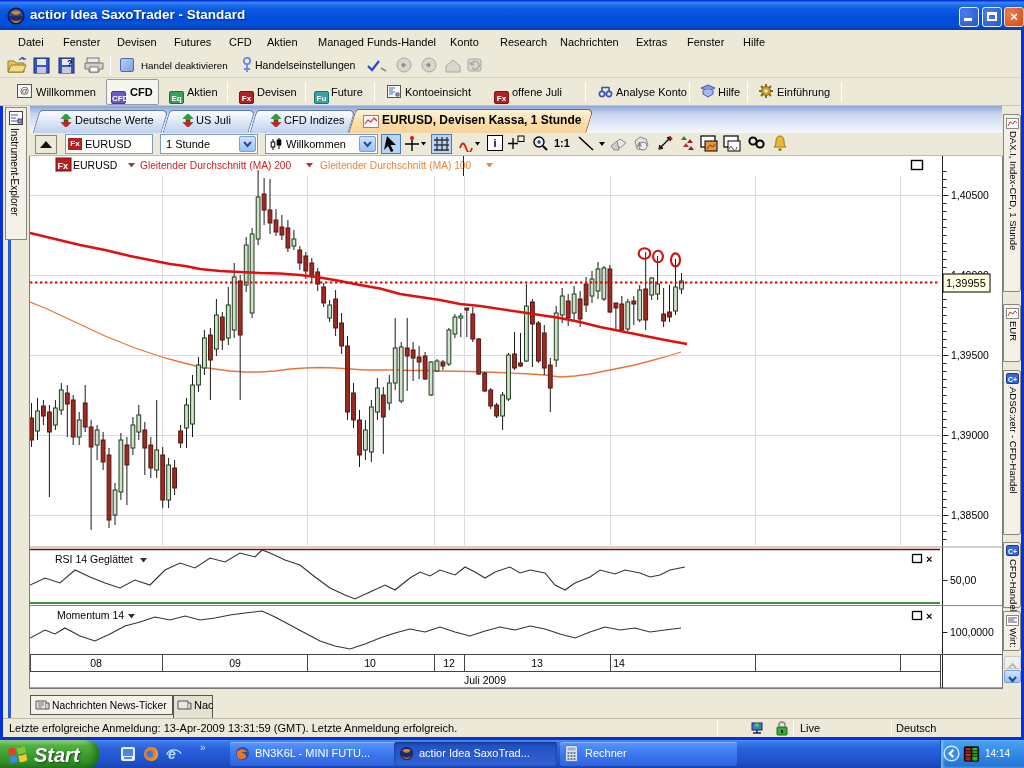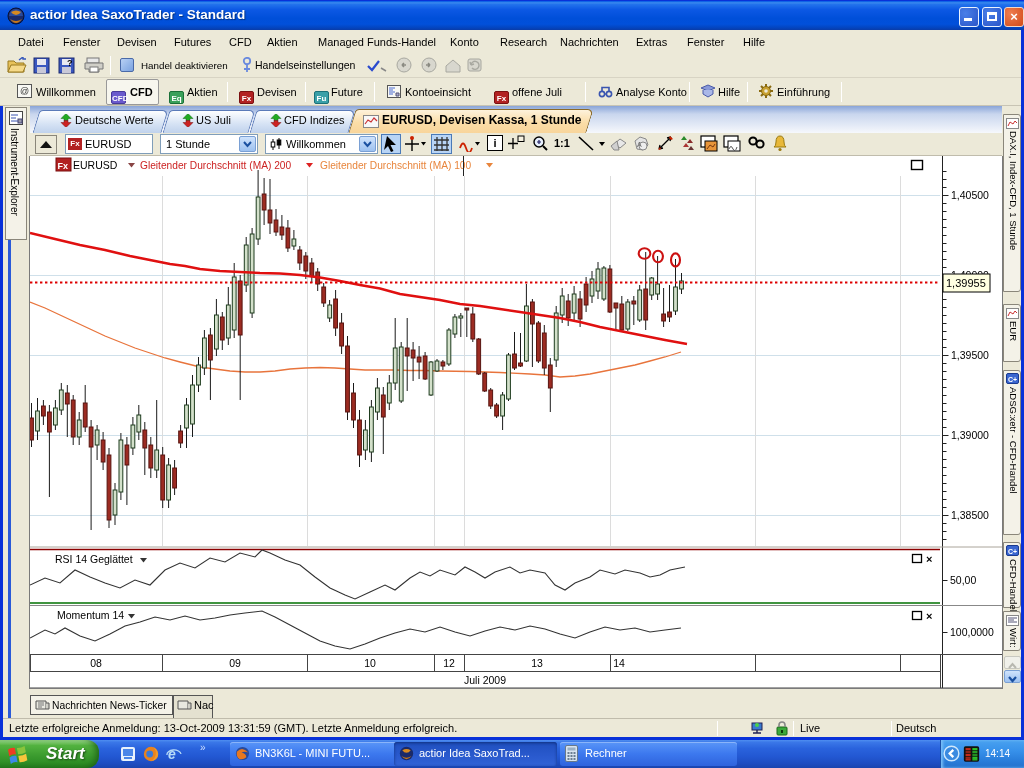--- a/index.html
+++ b/index.html
@@ -529,21 +529,21 @@
 </div>
 <div class="abs" style="left:173px;top:695px;width:40px;height:36px;background:#e4e1d0;border:1px solid #555">
   <svg style="position:absolute;left:3px;top:3px" width="15" height="12" viewBox="0 0 15 12">
         <path d="M1,2 h10 v8 h-10 z" fill="#e8e8e0" stroke="#555"></path>
         <path d="M11,4 h3 v6 h-3" fill="#d0d0c8" stroke="#555"></path>
       </svg>
   <span class="t11" style="position:absolute;left:20px;top:3px">Nac</span>
 </div>
 
 <div class="abs" style="left:3px;top:718px;width:1018px;height:19px;background:#ece9d8;border-top:1px solid #c0bcac">
-  <span class="t11" style="position:absolute;left:6px;top:3px">Letzte erfolgreiche Anmeldung: 13-Oct-2009 13:31:59 (GMT). Letzte Anmeldung erfolgreich.</span>
+  <span class="t11" style="position:absolute;left:6px;top:3px">Letzte erfolgreiche Anmeldung: 13-Apr-2009 13:31:59 (GMT). Letzte Anmeldung erfolgreich.</span>
   <div class="sep" style="left:714px;top:2px;height:15px"></div>
   <svg style="position:absolute;left:746px;top:2px" width="16" height="15" viewBox="0 0 16 15">
         <rect x="3" y="2" width="10" height="7" fill="#3a7ad0" stroke="#225"></rect>
         <path d="M8,9 v3 M4,12 h8" stroke="#225" stroke-width="1.4"></path>
         <circle cx="8" cy="4" r="2" fill="#4ad04a"></circle>
       </svg>
   <svg style="position:absolute;left:772px;top:2px" width="14" height="15" viewBox="0 0 14 15">
         <rect x="2" y="6" width="10" height="8" rx="1" fill="#3aa83a" stroke="#1a681a"></rect>
         <path d="M4,6 v-2 a3,3 0 0 1 6,0 v2" fill="none" stroke="#888" stroke-width="1.6"></path>
         <rect x="6" y="9" width="2" height="3" fill="#0a3a0a"></rect>
@@ -557,21 +557,21 @@
 <div class="abs" style="left:0;top:740px;width:1024px;height:28px;background:linear-gradient(180deg,#4f8ff0 0%,#3a77e8 8%,#2a63dd 30%,#2257d2 60%,#1e4cc0 85%,#1a44ae 100%)">
   <div class="abs" style="left:0;top:0;width:99px;height:28px;border-radius:0 12px 12px 0;background:linear-gradient(180deg,#9fdc8f 0%,#52b23f 20%,#3c9c2f 55%,#2f8f26 80%,#237a1c 100%);box-shadow:inset -6px 0 8px -4px #1a5a14">
     <svg style="position:absolute;left:7px;top:4px" width="22" height="21" viewBox="0 0 22 21">
       <g transform="rotate(-11 11 10)">
             <path d="M2,4 q3,-2 7,-0.5 v6.5 q-4,-1.5 -7,0.5 z" fill="#ee3c23"></path>
             <path d="M11,3.8 q4,1 8,-0.5 v6.5 q-4,1.5 -8,0.5 z" fill="#8ac43c"></path>
             <path d="M2,12 q3,-2 7,-0.5 v6.5 q-4,-1.5 -7,0.5 z" fill="#3c8ae8"></path>
             <path d="M11,11.8 q4,1 8,-0.5 v6.5 q-4,1.5 -8,0.5 z" fill="#f6c53c"></path>
           </g>
     </svg>
-    <span style="position:absolute;left:46px;top:4px;font-size:17px;font-weight:bold;font-style:italic;color:#fff;text-shadow:1px 1px 2px #1a4a14">Start</span>
+    <span style="position:absolute;left:34px;top:4px;font-size:20px;font-weight:bold;font-style:italic;color:#fff;text-shadow:1px 1px 2px #1a4a14">Start</span>
   </div>
   <svg style="position:absolute;left:120px;top:6px" width="16" height="16" viewBox="0 0 16 16">
         <rect x="1" y="1" width="14" height="14" rx="2" fill="#e8f2fc"></rect>
         <rect x="3" y="3" width="10" height="7" fill="#4a86e8"></rect>
         <path d="M4,12 h8" stroke="#4a86e8" stroke-width="2"></path>
       </svg>
   <svg style="position:absolute;left:143px;top:6px" width="16" height="16" viewBox="0 0 16 16">
         <circle cx="8" cy="8" r="7.2" fill="#e8821e"></circle>
         <circle cx="6.7" cy="8" r="3.4" fill="#3a7ad8"></circle>
         <path d="M8,0.8 a7.2,7.2 0 0 1 0,14.4 a9,9 0 0 0 2.5,-14z" fill="#f0a030" opacity="0.8"></path>

